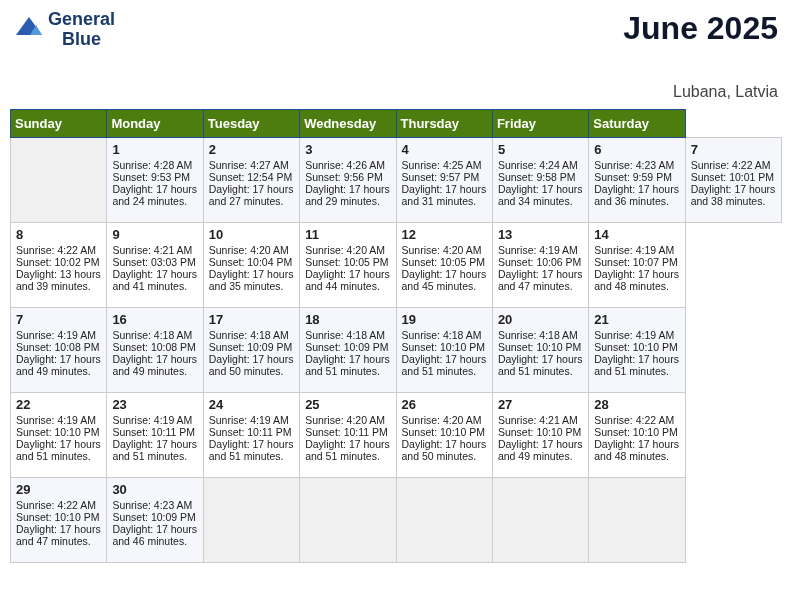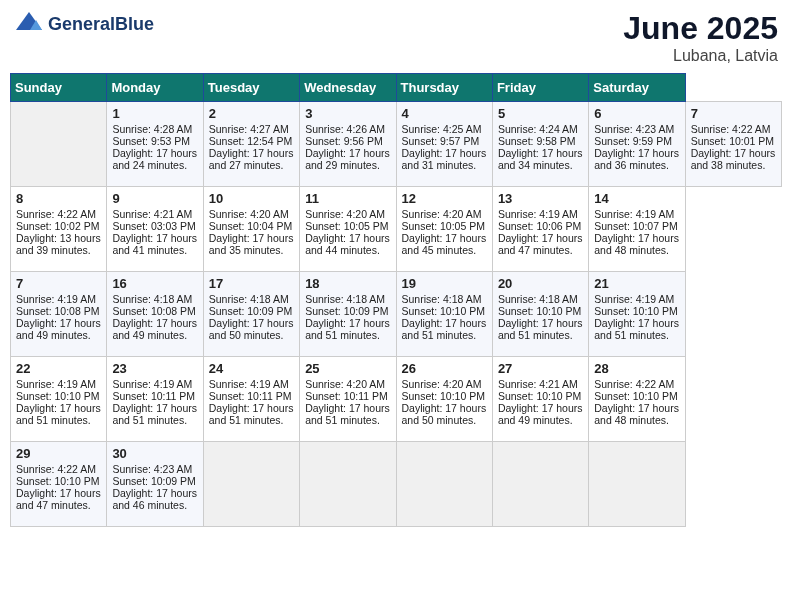--- a/index.html
+++ b/index.html
@@ -16,21 +16,21 @@
       align-items: flex-start;
       margin-bottom: 8px;
       padding: 0 4px;
     }
     .logo {
       display: flex;
       align-items: center;
     }
     .logo-text {
       display: flex;
-      flex-direction: row;
+      flex-direction: column;
       font-size: 18px;
       font-weight: bold;
       color: #1a3a6b;
       line-height: 1.1;
       align-items: center;
     }
     .logo-icon {
       width: 30px;
       height: 30px;
       margin-right: 4px;
@@ -40,28 +40,29 @@
     }
     .title-block h1 {
       font-size: 32px;
       font-weight: bold;
       color: #0f172a;
     }
     .title-block h2 {
       font-size: 16px;
       font-weight: normal;
       color: #444;
+      margin-top: 36px;
     }
     table {
       width: 100%;
       border-collapse: collapse;
       table-layout: fixed;
     }
     thead tr th {
-      background: #0f766e;
+      background: #4d7c0f;
       color: #fff;
       font-size: 13px;
       font-weight: bold;
       padding: 6px 4px;
       text-align: left;
       border: 1px solid #1e4a9a;
     }
     tbody tr td {
       border: 1px solid #ccc;
       vertical-align: top;

